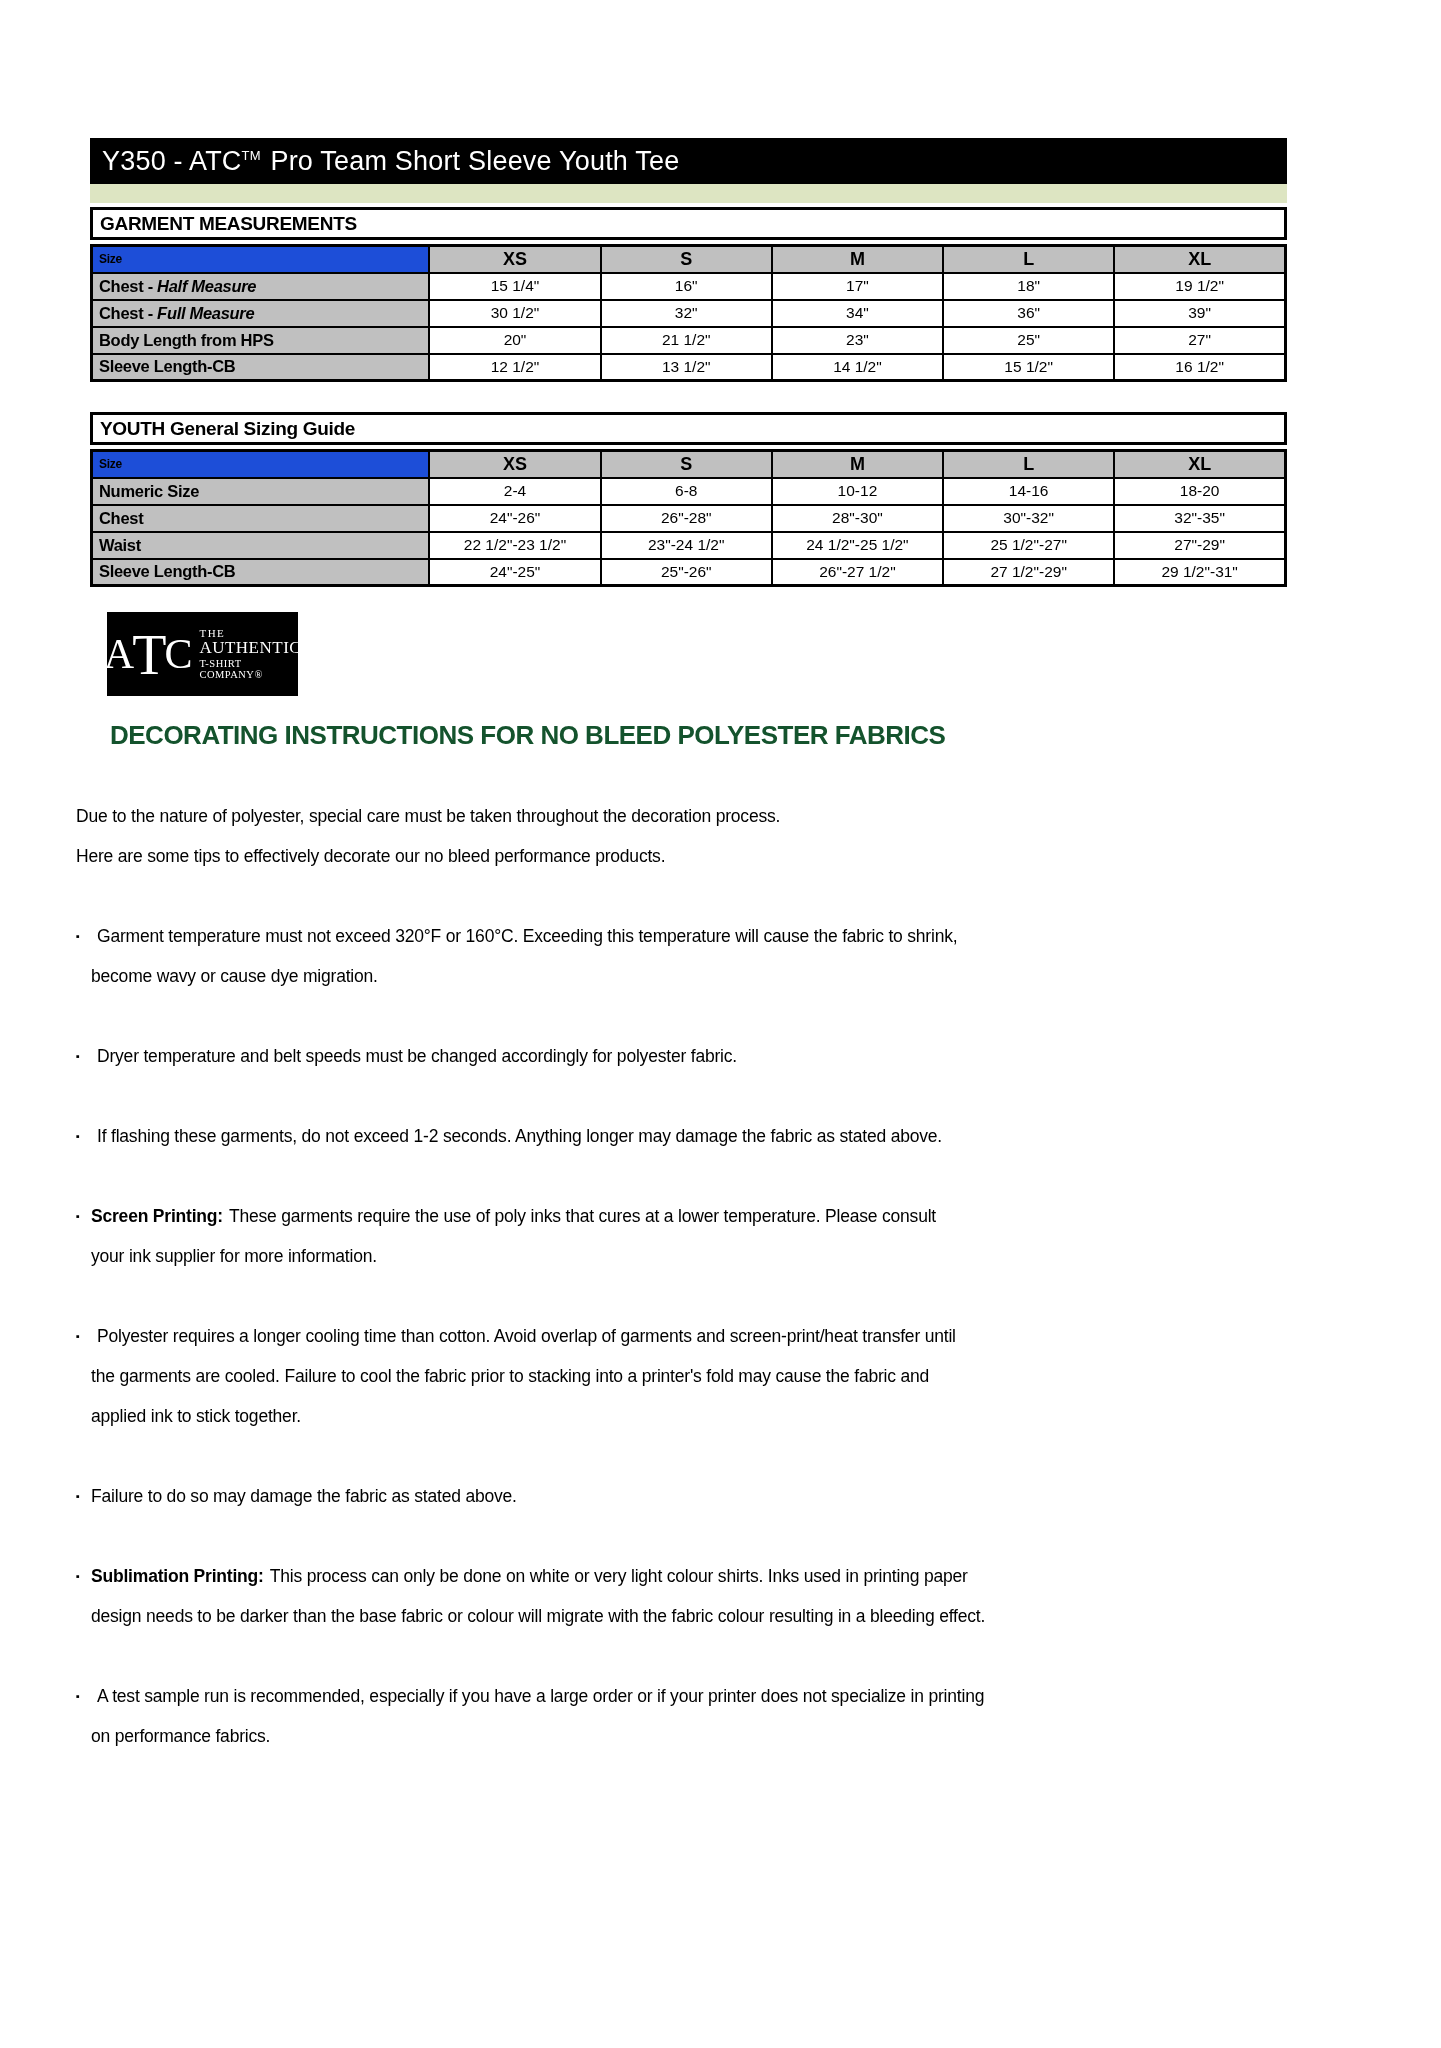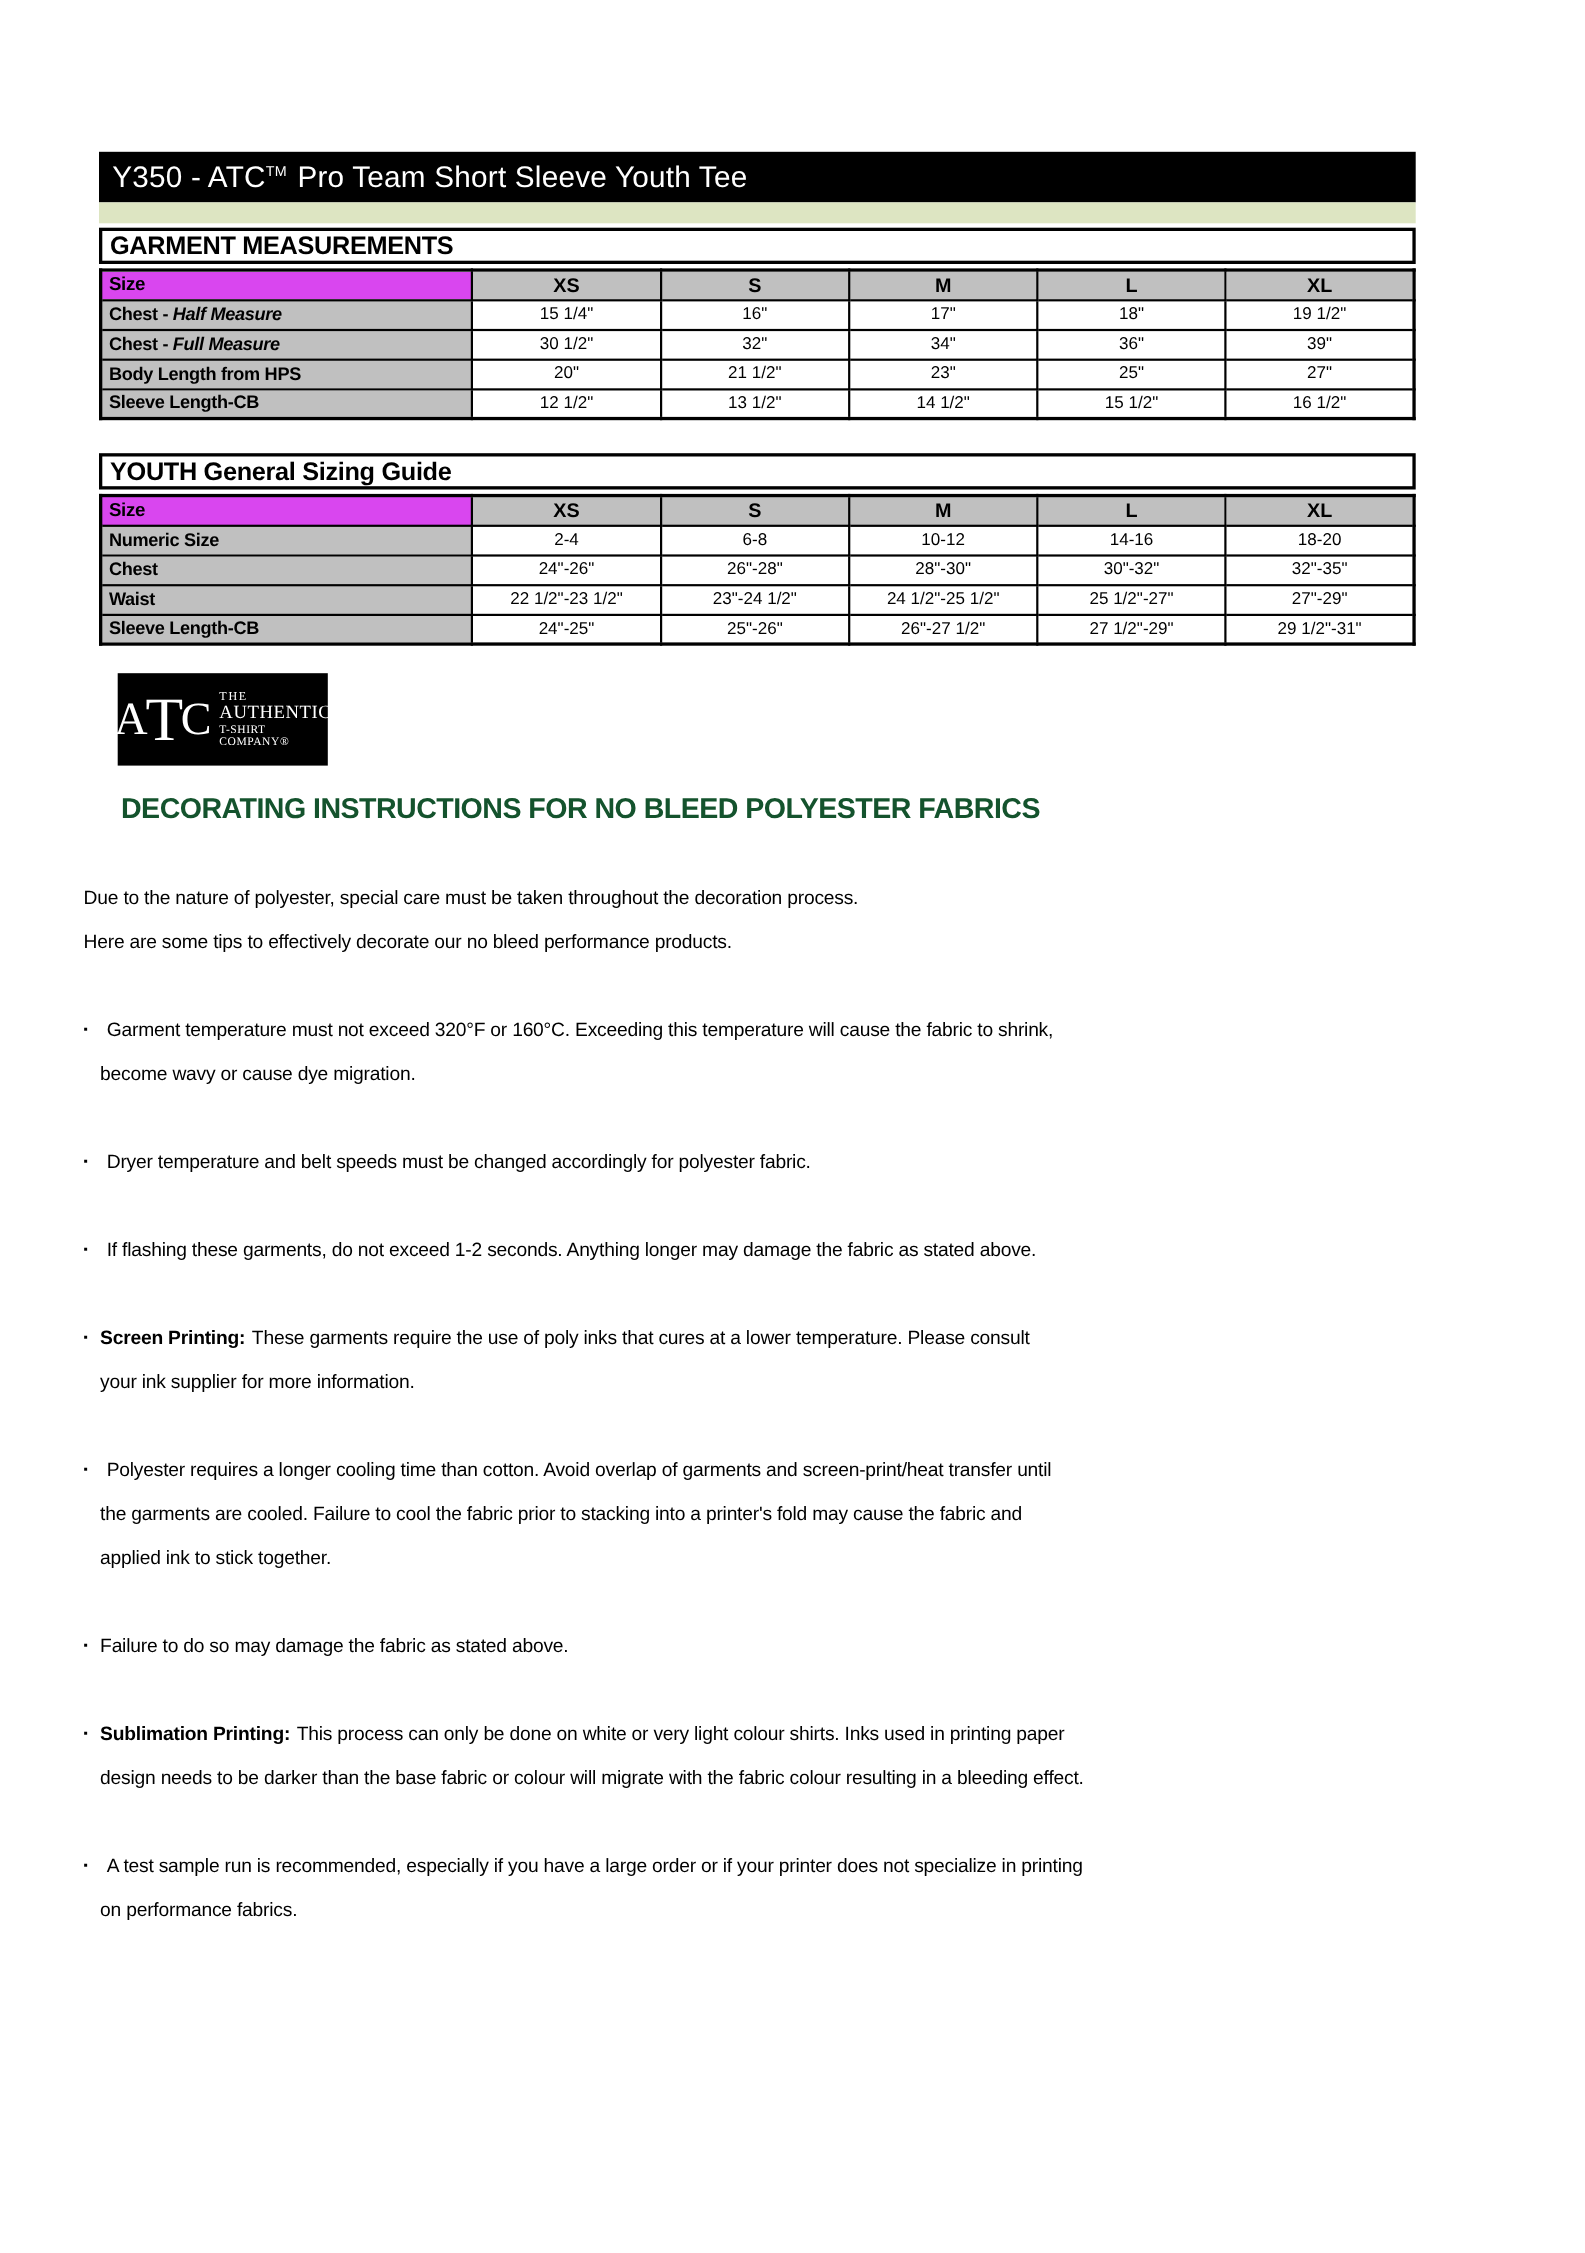--- a/index.html
+++ b/index.html
@@ -20,39 +20,39 @@
   
   .green-band {
     position:absolute; left:90px; top:184px; width:1197px; height:19px;
     background:#dde5c2;
   }
 
   
   .section-header {
     position:absolute; left:90px; width:1197px; height:33px; background:#fff;
     border:3px solid #000; display:flex; align-items:center; padding-left:7px;
-    font-weight:bold; font-size:23px; letter-spacing:-0.3px;
+    font-weight:bold; font-size:19px; letter-spacing:-0.3px;
   }
   #garment-header { top:207px; }
   #youth-header   { top:412px; }
 
   
   table.meas {
     position:absolute; left:90px; width:1197px;
     border-collapse:collapse; table-layout:fixed;
     border:3px solid #000;
   }
   #garment-table { top:244px; }
   #youth-table   { top:449px; }
   table.meas td, table.meas th { border:2px solid #000; height:27px; overflow:hidden; }
   table.meas col.c-label { width:28.3%; }
   table.meas col.c-size  { width:14.34%; }
   th.lab-head {
-    background:#d946ef; text-align:left; padding-left:6px;
-    font-size:17px; letter-spacing:-0.3px;
+    background:#1d4ed8; text-align:left; padding-left:6px;
+    font-size:12px; letter-spacing:-0.3px;
   }
   th.size-head { background:#c0c0c0; text-align:center; font-size:18px; }
   td.lab {
     background:#c0c0c0; text-align:left; padding-left:6px;
     font-weight:bold; font-size:16.5px; letter-spacing:-0.3px;
   }
   td.lab i { font-style:italic; }
   td.val { background:#fff; text-align:center; font-size:15.5px; }
 
   

